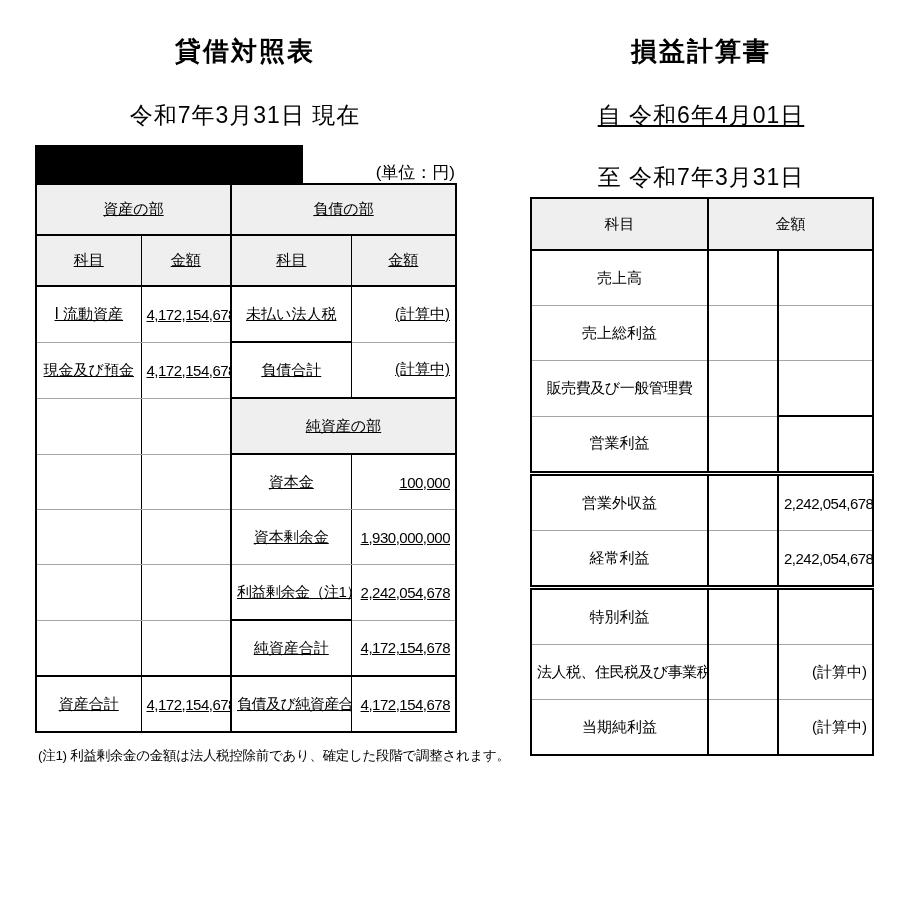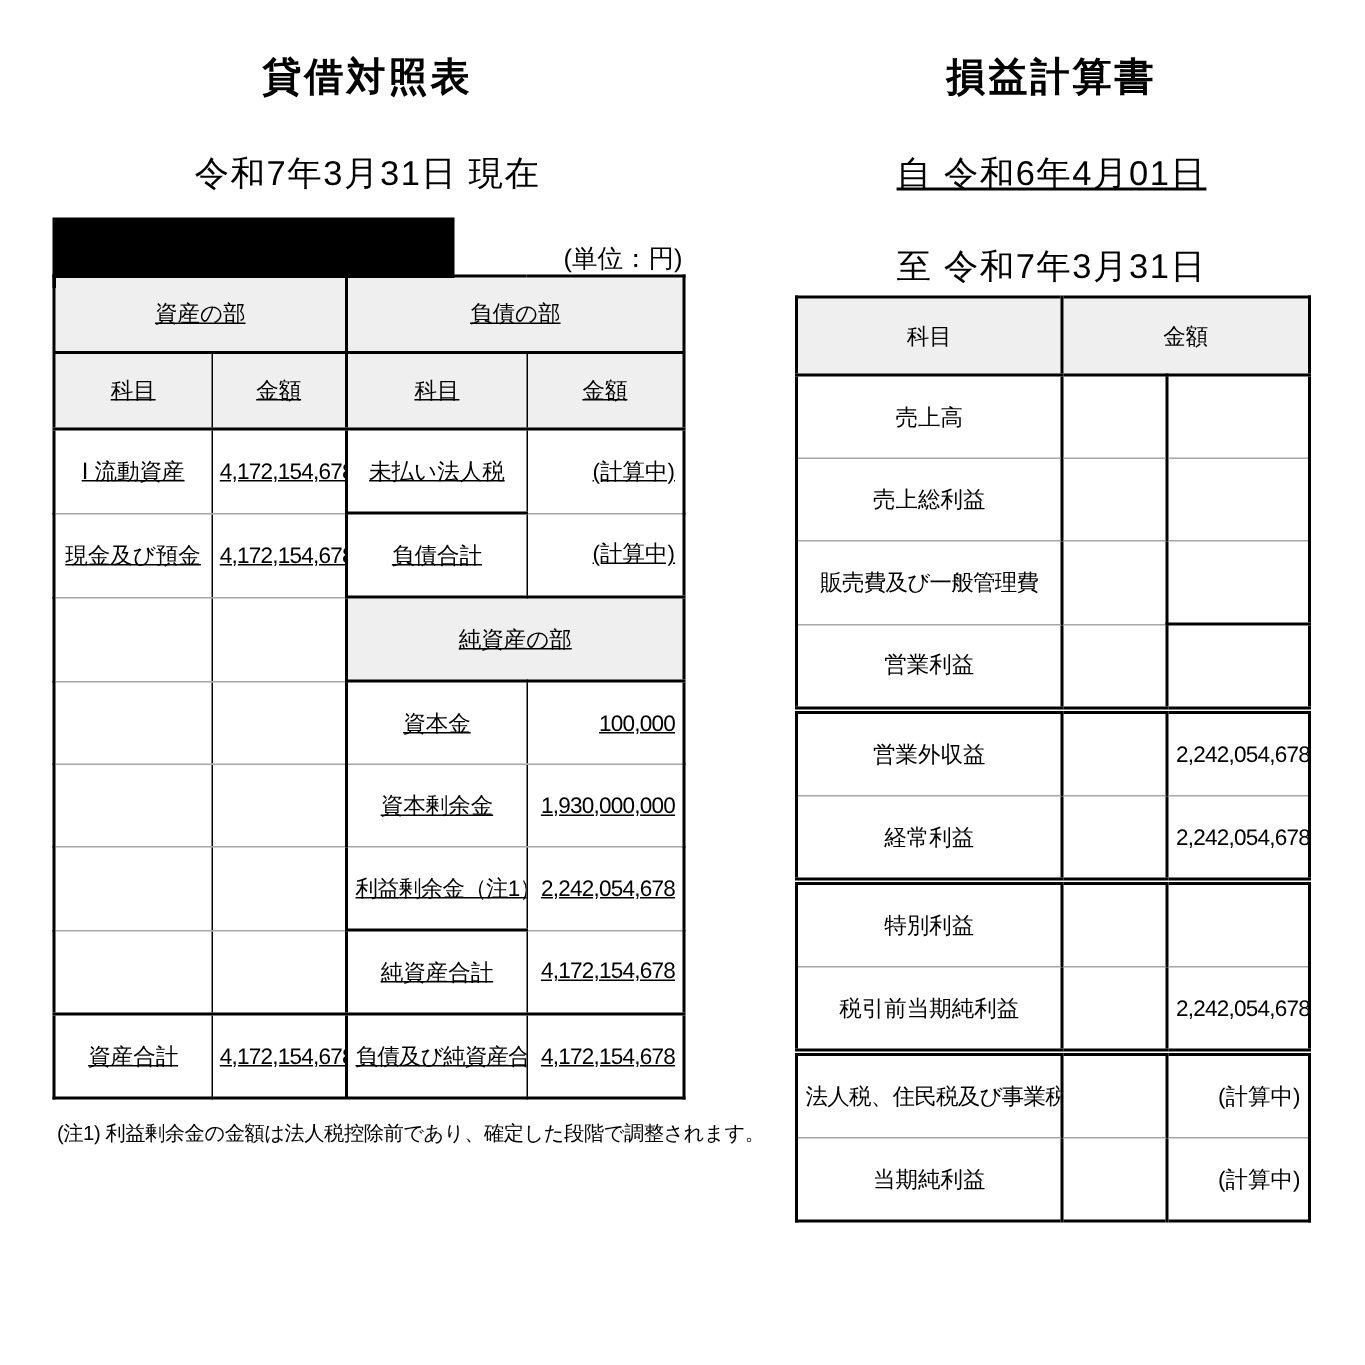--- a/index.html
+++ b/index.html
@@ -169,25 +169,20 @@
     <td class="tl bbd">経常利益</td>
     <td class="pv bbd"></td>
     <td class="amt pv bbd">2,242,054,678</td>
   </tr>
   <tr>
     <td class="tl">特別利益</td>
     <td class="pv"></td>
     <td class="amt pv"></td>
   </tr>
   <tr>
-    <td class="tl bbd">税引前当期純利益</td>
-    <td class="pv bbd"></td>
-    <td class="amt pv bbd">2,242,054,678</td>
-  </tr>
-  <tr>
     <td class="tl sm14">法人税、住民税及び事業税</td>
     <td class="pv"></td>
     <td class="tr15 pv">(計算中)</td>
   </tr>
   <tr>
     <td class="tl">当期純利益</td>
     <td class="pv"></td>
     <td class="tr15 pv">(計算中)</td>
   </tr>
 </tbody>

